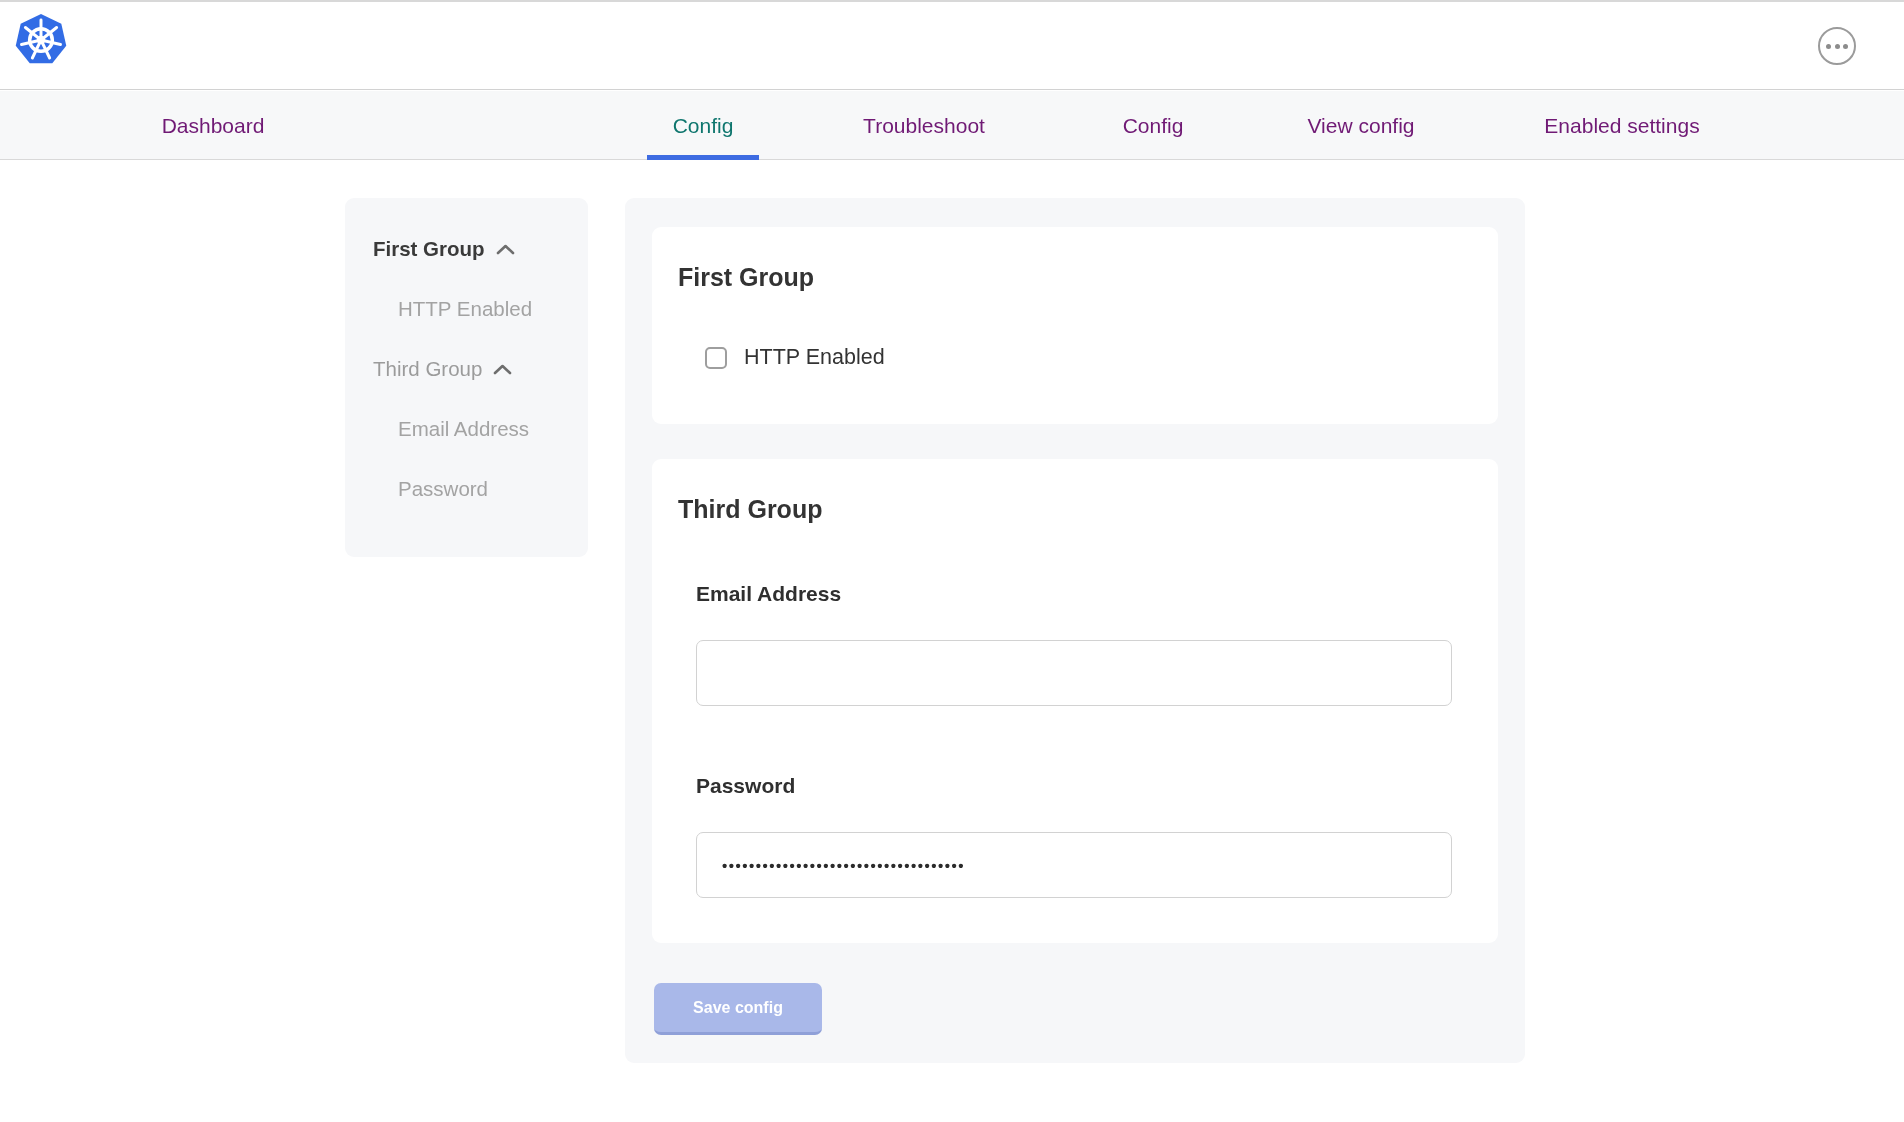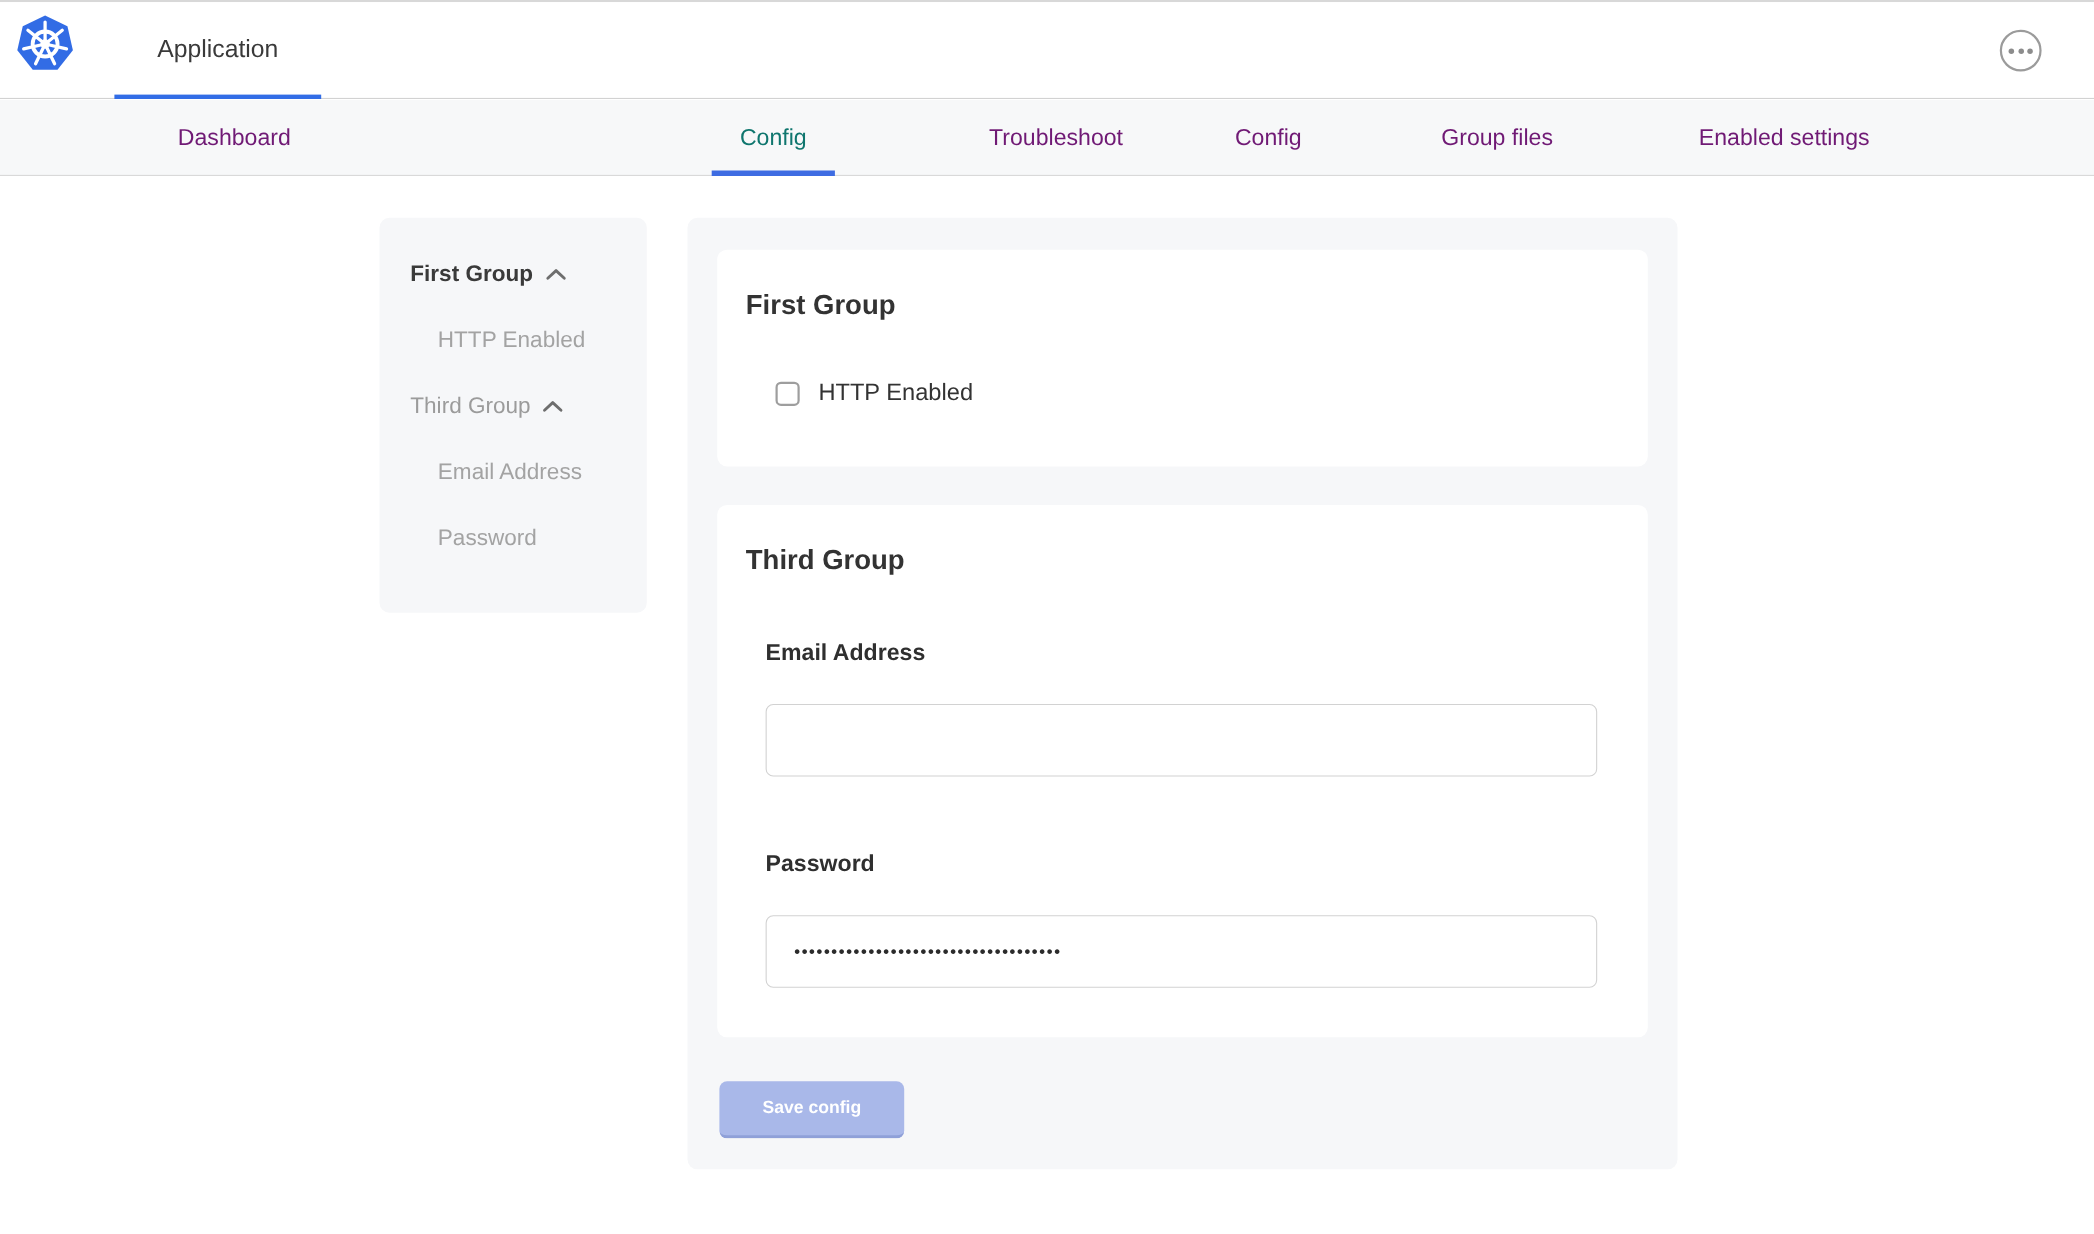--- a/index.html
+++ b/index.html
@@ -72,37 +72,33 @@
       <line x1="50" y1="50" x2="21.1" y2="26.9"></line>
       <line x1="50" y1="50" x2="13.9" y2="58.2"></line>
       <line x1="50" y1="50" x2="34" y2="83.3"></line>
       <line x1="50" y1="50" x2="66" y2="83.3"></line>
       <line x1="50" y1="50" x2="86.1" y2="58.2"></line>
       <line x1="50" y1="50" x2="78.9" y2="26.9"></line>
     </g>
     <circle cx="50" cy="50" r="21" fill="none" stroke="#ffffff" stroke-width="6.5"></circle>
     <circle cx="50" cy="50" r="8" fill="#ffffff"></circle>
   </svg>
-  <div class="app-tab">
-    <span>Application</span>
-    <div class="underline"></div>
-  </div>
   <div class="ellipsis-btn">
     <i></i>
       <i></i>
       <i></i>
   </div>
 </div>
 
 <div class="navbar">
   <div class="nav-tab" style="left:213px">Dashboard</div>
   <div class="nav-tab active" style="left:703px">Config</div>
-  <div class="nav-tab" style="left:960px">Troubleshoot</div>
+  <div class="nav-tab" style="left:924px">Troubleshoot</div>
   <div class="nav-tab" style="left:1153px">Config</div>
-  <div class="nav-tab" style="left:1361px">Group files</div>
+  <div class="nav-tab" style="left:1361px">View config</div>
   <div class="nav-tab" style="left:1622px">Enabled settings</div>
   <div class="config-underline"></div>
 </div>
 
 <div class="sidebar-panel">
   <div class="side-item group-active">
     <span>First Group</span>
     <svg width="19" height="11" viewBox="0 0 19 11">
       <polyline points="2,9 9.5,2 17,9" fill="none" stroke="#6e6e6e" stroke-width="2.6" stroke-linecap="round" stroke-linejoin="round"></polyline>
     </svg>

